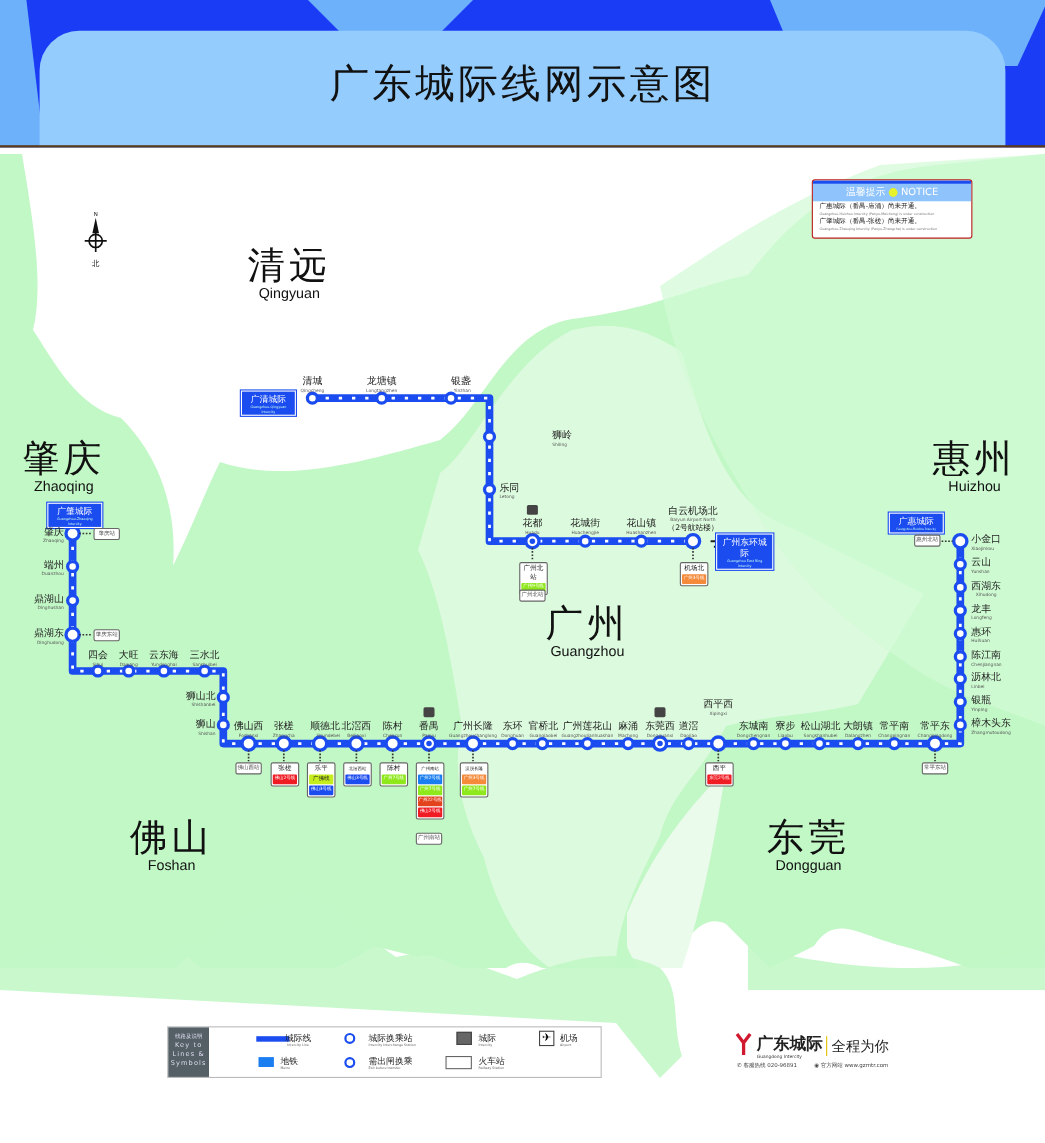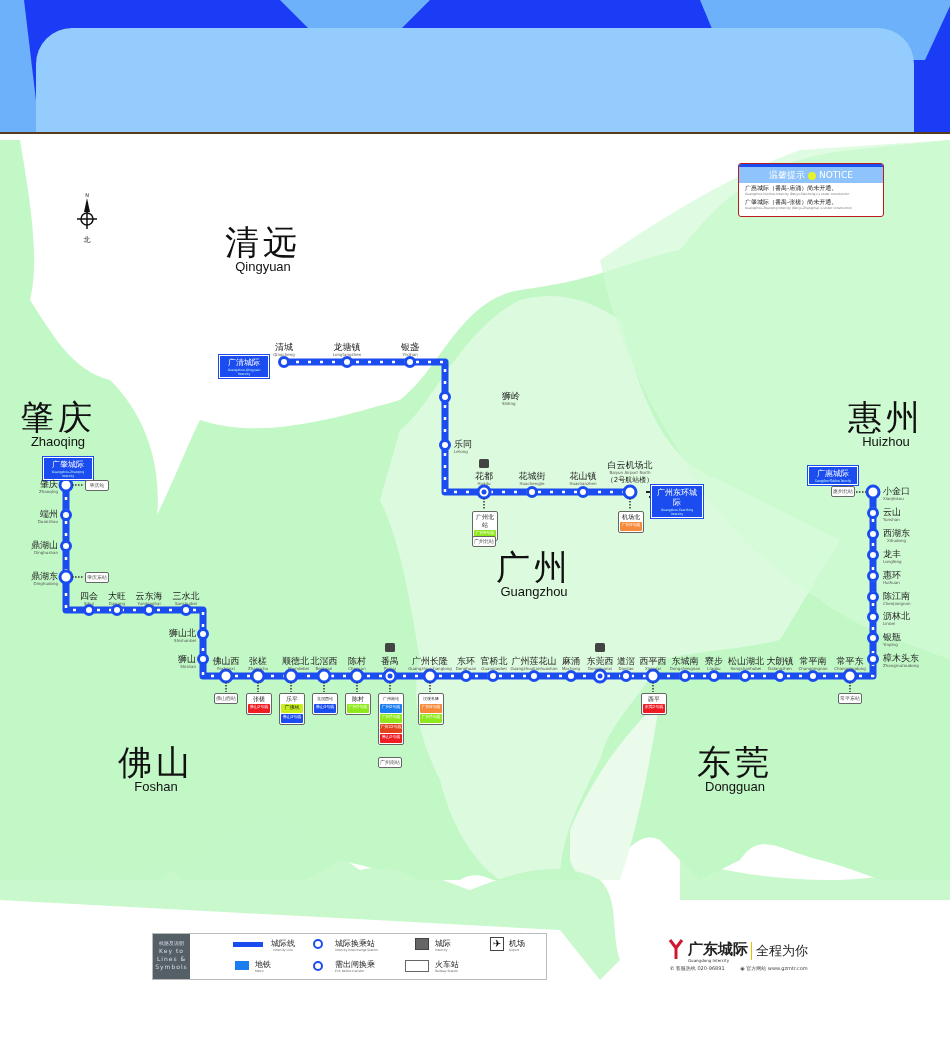--- a/index.html
+++ b/index.html
@@ -41,20 +41,21 @@
   .compass{position:absolute;left:76px;top:192px;width:22px;height:54px;}
 </style>
 </head>
 <body>
 
 <div class="header">
   <div class="hdr-shape" style="left:0;top:0;width:40px;height:134px;clip-path:polygon(0 0,60% 0,100% 100%,0 100%);"></div>
   <div class="hdr-shape" style="left:280px;top:0;width:150px;height:30px;clip-path:polygon(0 0,100% 0,80% 100%,20% 100%);"></div>
   <div class="hdr-shape" style="left:700px;top:0;width:250px;height:60px;clip-path:polygon(0 0,100% 0,100% 10%,90% 100%,10% 100%);"></div>
   <div class="hdr-panel"></div>
+  <div class="title-zh">广东城际线网示意图</div>
   <div class="hdr-line"></div>
 </div>
 
 <svg class="mapbg" width="950" height="903" viewBox="0 136 950 903">
   <rect x="0" y="136" width="950" height="903" fill="#ffffff"></rect>
 
   <path d="M0,140 L20,140 C30,200 40,260 30,300 C50,330 70,370 110,380 C150,420 170,480 150,560 L120,600 L100,790 C70,820 40,820 0,830 Z" fill="#c2f7c6"></path>
 
   <path d="M200,420 C260,440 330,420 400,400 C440,370 460,300 520,290 C600,280 630,260 680,250 C720,200 760,160 850,150 L950,140 L950,900 C900,890 860,870 820,860 C780,850 760,830 740,860 L700,880 L660,840 C640,830 620,850 600,900 C580,910 560,880 540,900 C520,910 490,860 460,880 C430,900 400,860 380,870 L340,860 C310,880 280,890 260,900 L240,880 L210,900 L170,870 L140,900 L100,880 L70,900 L40,880 L0,890 L0,600 L40,610 C80,600 110,580 130,560 C160,520 180,460 200,420 Z" fill="#c2f7c6"></path>
 
@@ -225,21 +226,21 @@
   </div>
 
 <div class="stn" style="left:266px;top:342px;width:36px;">
     <div>清城</div>
     <div class="en">Qingcheng</div>
   </div>
 <div class="stn" style="left:325px;top:342px;width:44px;">
     <div>龙塘镇</div>
     <div class="en">Longtangzhen</div>
   </div>
-<div class="stn" style="left:392px;top:342px;width:36px;">
+<div class="stn" style="left:392px;top:342px;width:36px;text-align:right;">
     <div>银盏</div>
     <div class="en">Yinzhan</div>
   </div>
 <div class="stn right" style="left:454px;top:391px;margin-left:48px;">
     <div>狮岭</div>
     <div class="en">Shiling</div>
   </div>
 <div class="stn right" style="left:454px;top:439px;">
     <div>乐同</div>
     <div class="en">Letong</div>
@@ -348,21 +349,21 @@
     <div class="en">Machong</div>
   </div>
 <div class="stn" style="left:582px;top:656px;width:36px;">
     <div>东莞西</div>
     <div class="en">Dongguanxi</div>
   </div>
 <div class="stn" style="left:610px;top:656px;width:32px;">
     <div>道滘</div>
     <div class="en">Daojiao</div>
   </div>
-<div class="stn" style="left:635px;top:656px;width:36px;">
+<div class="stn" style="left:635px;top:636px;width:36px;">
     <div>西平西</div>
     <div class="en">Xipingxi</div>
   </div>
 <div class="stn" style="left:667px;top:656px;width:36px;">
     <div>东城南</div>
     <div class="en">Dongchengnan</div>
   </div>
 <div class="stn" style="left:698px;top:656px;width:32px;">
     <div>寮步</div>
     <div class="en">Liaobu</div>
@@ -471,21 +472,21 @@
 </div>
 <div class="rail" style="left:838px;top:693px;">常平东站</div>
 <div class="rail" style="left:831px;top:486px;">惠州北站</div>
 
 <div class="legend">
   <div class="lt">
       <div>线路及说明</div>
       <div style="font-size:6px;letter-spacing:1px;">Key to Lines &amp; Symbols</div>
     </div>
   <div style="position:absolute;left:80px;top:8px;width:30px;height:5px;background:#1a4cf0;"></div>
-  <div class="lg-item" style="left:118px;top:5px;text-align:center;"><span>城际线</span><span class="e">Intercity Line</span></div>
+  <div class="lg-item" style="left:106px;top:5px;text-align:center;"><span>城际线</span><span class="e">Intercity Line</span></div>
   <div style="position:absolute;left:160px;top:5px;width:6px;height:6px;border-radius:50%;border:2px solid #1a4cf0;background:#fff;"></div>
   <div class="lg-item" style="left:182px;top:5px;"><span>城际换乘站</span><span class="e">Intercity Interchange Station</span></div>
   <div style="position:absolute;left:262px;top:4px;width:12px;height:10px;border:1px solid #444;background:#666;"></div>
   <div class="lg-item" style="left:282px;top:5px;"><span>城际</span><span class="e">Intercity</span></div>
   <div style="position:absolute;left:337px;top:3px;width:12px;height:12px;border:1px solid #444;font-size:10px;line-height:12px;text-align:center;">✈</div>
   <div class="lg-item" style="left:356px;top:5px;"><span>机场</span><span class="e">Airport</span></div>
   <div style="position:absolute;left:82px;top:27px;width:14px;height:9px;background:#1a7ef0;"></div>
   <div class="lg-item" style="left:102px;top:26px;"><span>地铁</span><span class="e">Metro</span></div>
   <div style="position:absolute;left:160px;top:27px;width:6px;height:6px;border-radius:50%;border:2px solid #1a4cf0;background:#fff;"></div>
   <div class="lg-item" style="left:182px;top:26px;"><span>需出闸换乘</span><span class="e">Exit before transfer</span></div>

